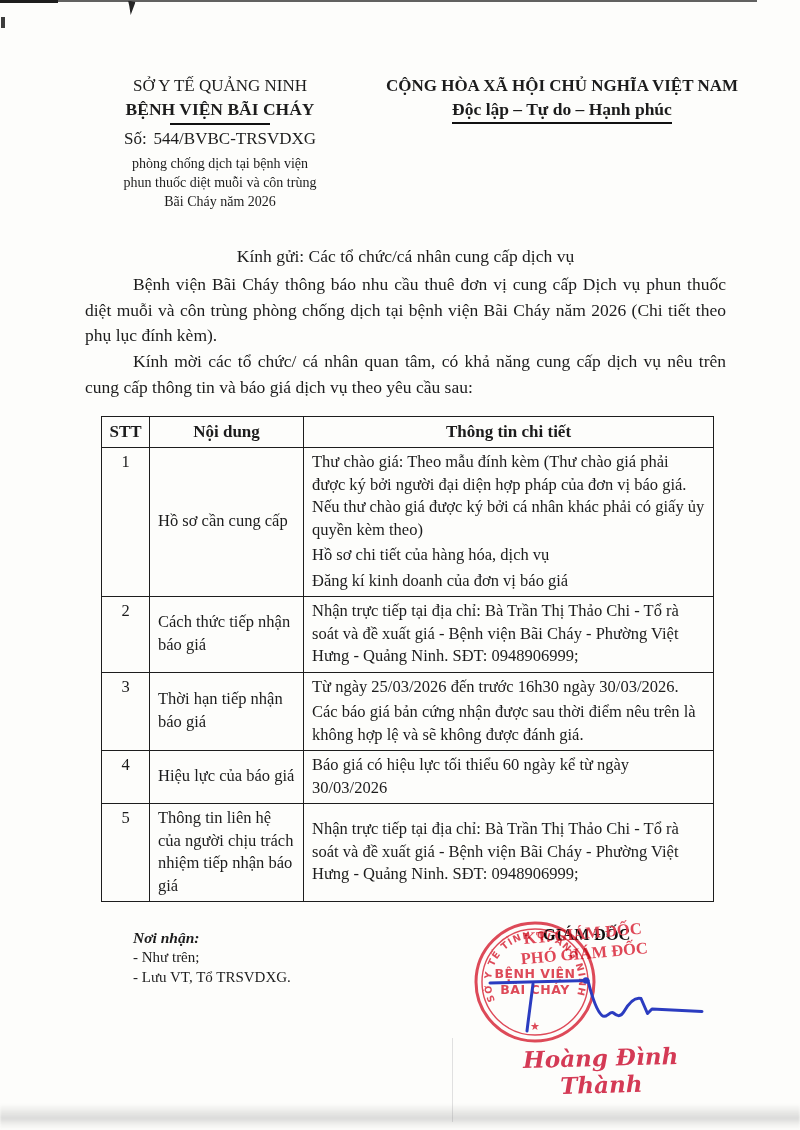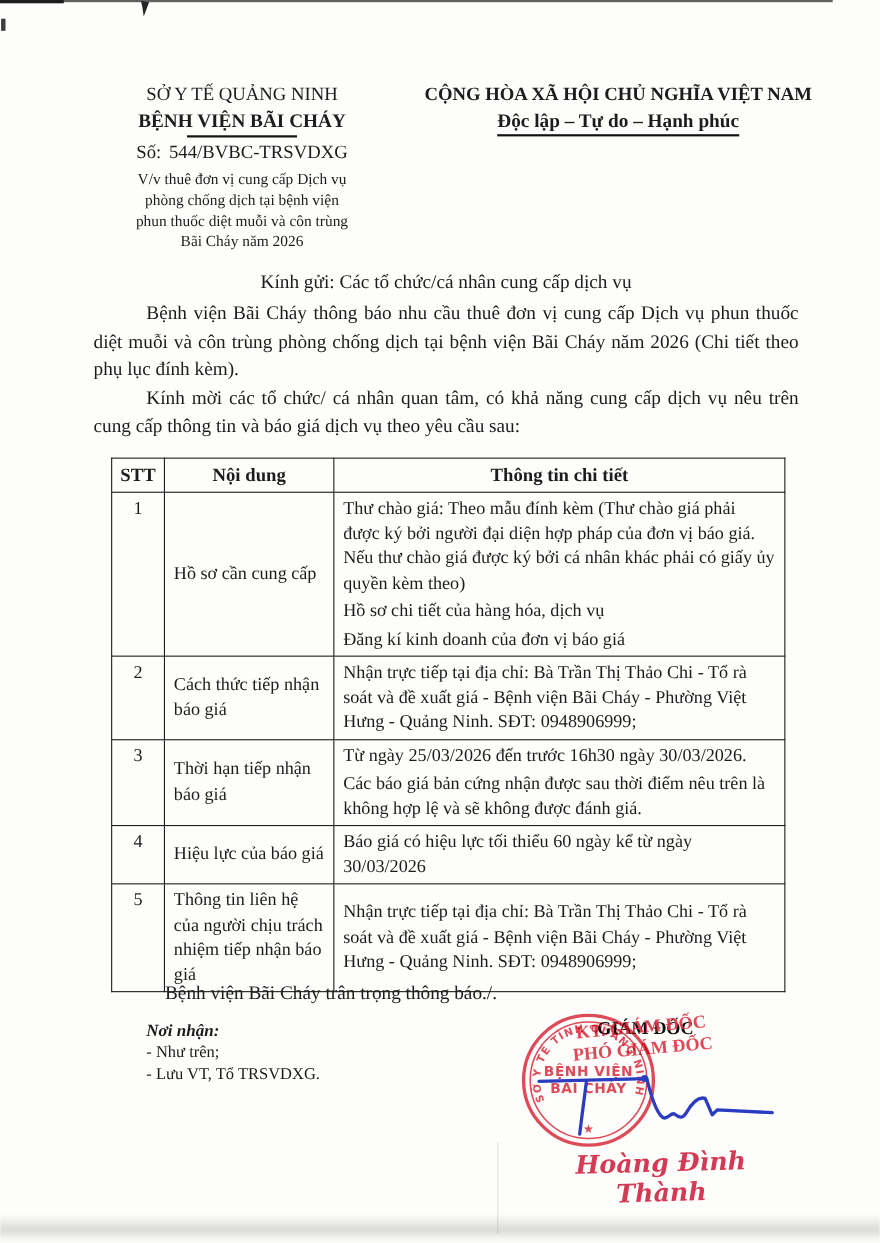--- a/index.html
+++ b/index.html
@@ -77,21 +77,20 @@
   <div class="noise"></div>
 
   <div class="hdr-left">
     <div class="hl1">SỞ Y TẾ QUẢNG NINH</div>
     <div class="hl2">BỆNH VIỆN BÃI CHÁY</div>
     <div class="hl-rule"></div>
     <div class="hl-num">
       <span class="num-label">Số:</span><span>544/BVBC-TRSVDXG</span>
     </div>
     <div class="hl-subject">
-        <div>V/v thuê đơn vị cung cấp Dịch vụ</div>
         <div>phòng chống dịch tại bệnh viện</div>
         <div>phun thuốc diệt muỗi và côn trùng</div>
         <div>Bãi Cháy năm 2026</div>
       </div>
   </div>
 
   <div class="hdr-right">
     <div class="hr1">CỘNG HÒA XÃ HỘI CHỦ NGHĨA VIỆT NAM</div>
     <div><span class="hr2">Độc lập – Tự do – Hạnh phúc</span></div>
   </div>
@@ -148,21 +147,20 @@
         <tr>
           <td class="cell-stt">5</td>
           <td class="cell-nd">Thông tin liên hệ của người chịu trách nhiệm tiếp nhận báo giá</td>
           <td class="cell-ct">
             <p>Nhận trực tiếp tại địa chỉ: Bà Trần Thị Thảo Chi - Tổ rà soát và đề xuất giá - Bệnh viện Bãi Cháy - Phường Việt Hưng - Quảng Ninh. SĐT: 0948906999;</p>
           </td>
         </tr>
       </tbody>
   </table>
 
-  <div class="closing">Bệnh viện Bãi Cháy trân trọng thông báo./.</div>
   <div class="recipients">
     <div class="nn-label">Nơi nhận:</div>
     <div>
         <div class="nn-item">- Như trên;</div>
         <div class="nn-item">- Lưu VT, Tổ TRSVDXG.</div>
       </div>
   </div>
 
   <div class="sig-title-black">GIÁM ĐỐC</div>
   <div class="sig-title-red">

